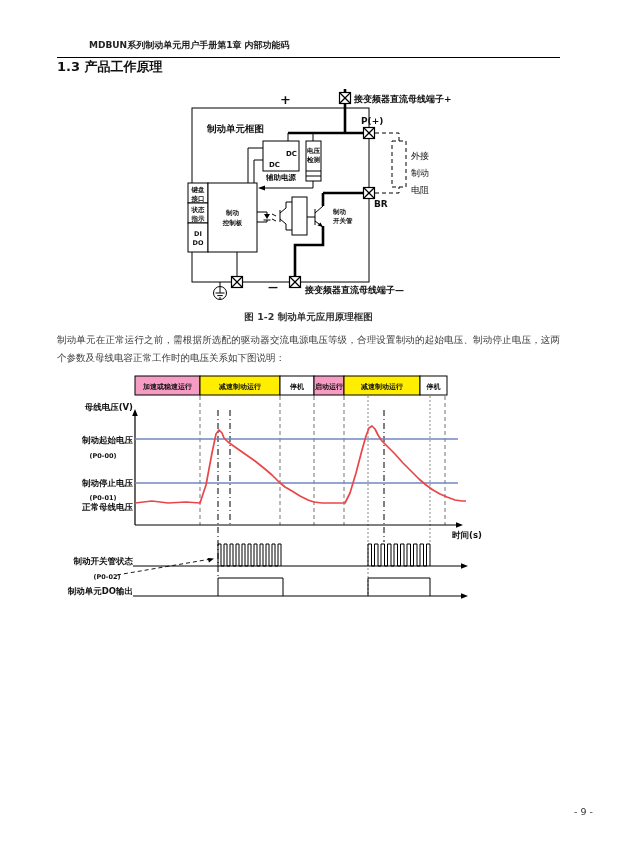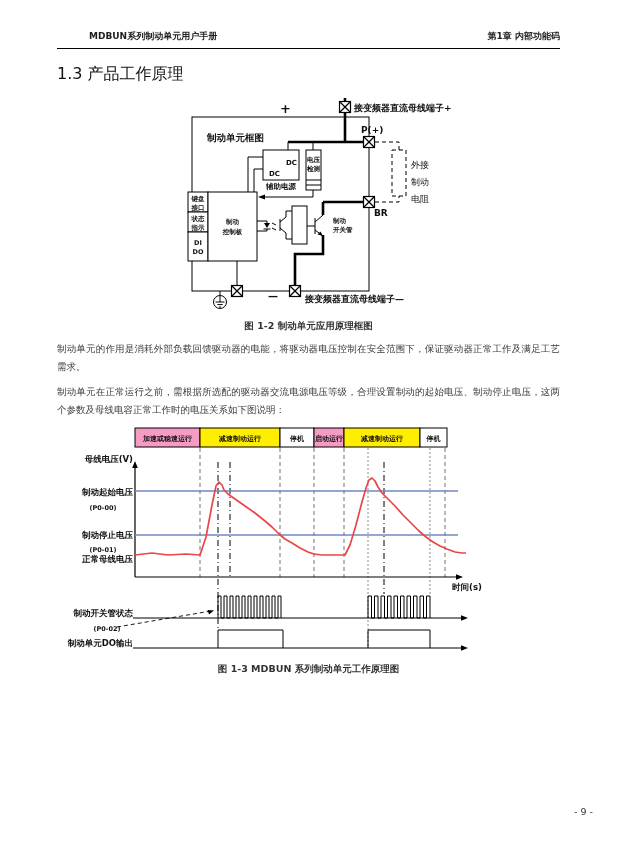--- a/index.html
+++ b/index.html
@@ -6,24 +6,24 @@
   .page{
     position:relative;
     width:617px;height:847px;
     background:#ffffff;
     margin:0 auto;
     font-family:"DejaVu Sans","Liberation Sans",sans-serif;
     color:#333;
     overflow:hidden;
   }
   .content{position:absolute;left:57px;right:57px;top:0;}
-  .header{margin-top:30px;display:flex;justify-content:space-between;
+  .header{margin-top:39px;display:flex;
     font-size:9px;font-weight:700;color:#222;line-height:12px;padding-left:32px;}
   .rule{border-top:1.5px solid #000;margin-top:6px;}
-  .section-title{margin-top:15px;font-size:16px;font-weight:400;color:#111;}
+  .section-title{font-size:13px;font-weight:700;color:#111;}
   .fig1-wrap{margin-top:7px;margin-left:126px;line-height:0;}
   .fig2-wrap{margin-top:3px;margin-left:-2px;line-height:0;}
   .caption{font-size:9.5px;color:#333;text-align:center;margin-top:3px;line-height:13px;font-weight:bold;}
   .para{font-size:9.5px;line-height:17.5px;text-align:justify;color:#3a3a3a;margin-top:8px;}
   .page-num{position:absolute;top:806px;right:24px;font-size:9.5px;color:#333;}
   svg text{font-family:"DejaVu Sans","Liberation Sans",sans-serif;}
   .lbl{font-size:9px;font-weight:700;fill:#111;}
   .lbl-s{font-size:6.5px;font-weight:700;fill:#111;}
   .lbl-n{font-size:9px;fill:#111;}
   .wire{stroke:#000;stroke-width:1;fill:none;}
@@ -143,21 +143,20 @@
         <text x="411" y="186" class="lbl-n">制动</text>
         <text x="411" y="203" class="lbl-n">电阻</text>
 
         <path class="wire" d="M220,292 V296"></path>
         <circle cx="220" cy="303" r="6.5" class="wire"></circle>
         <path class="wire" d="M220,297 V303 M215.5,303 H224.5 M217.3,305.6 H222.7 M219,308 H221" stroke-width="0.9"></path>
       </svg>
     </div>
     <div class="caption">图 1-2 制动单元应用原理框图</div>
 
-    <div class="para">制动单元的作用是消耗外部负载回馈驱动器的电能，将驱动器电压控制在安全范围下，保证驱动器正常工作及满足工艺需求。</div>
     <div class="para">制动单元在正常运行之前，需根据所选配的驱动器交流电源电压等级，合理设置制动的起始电压、制动停止电压，这两个参数及母线电容正常工作时的电压关系如下图说明：</div>
 
     <div class="fig2-wrap">
       <svg width="515" height="238" viewBox="55 411 515 238">
 
         <g>
           <rect y="418" height="19" stroke="#000" stroke-width="1" x="135" width="65" fill="#F59BC4"></rect>
           <rect y="418" height="19" stroke="#000" stroke-width="1" x="200" width="80" fill="#FFEE00"></rect>
           <rect y="418" height="19" stroke="#000" stroke-width="1" x="280" width="34" fill="#FFFFFF"></rect>
           <rect y="418" height="19" stroke="#000" stroke-width="1" x="314" width="30" fill="#F59BC4"></rect>
@@ -217,18 +216,17 @@
 
         <g>
           <line x1="133" y1="638" x2="465" y2="638" stroke="#000" stroke-width="1"></line>
           <polygon points="468,638 461,635.3 461,640.7" fill="#000"></polygon>
           <path fill="none" stroke="#000" stroke-width="1" d="M218,638 v-18 h65 v18"></path>
           <path fill="none" stroke="#000" stroke-width="1" d="M368,638 v-18 h62 v18"></path>
           <text x="133" y="636" text-anchor="end" class="wv-lbl">制动单元DO输出</text>
         </g>
       </svg>
     </div>
-    <div class="caption">图 1-3  MDBUN 系列制动单元工作原理图</div>
 
   </div>
 
   <div class="page-num">- 9 -</div>
 </div>
 
 </body></html>

